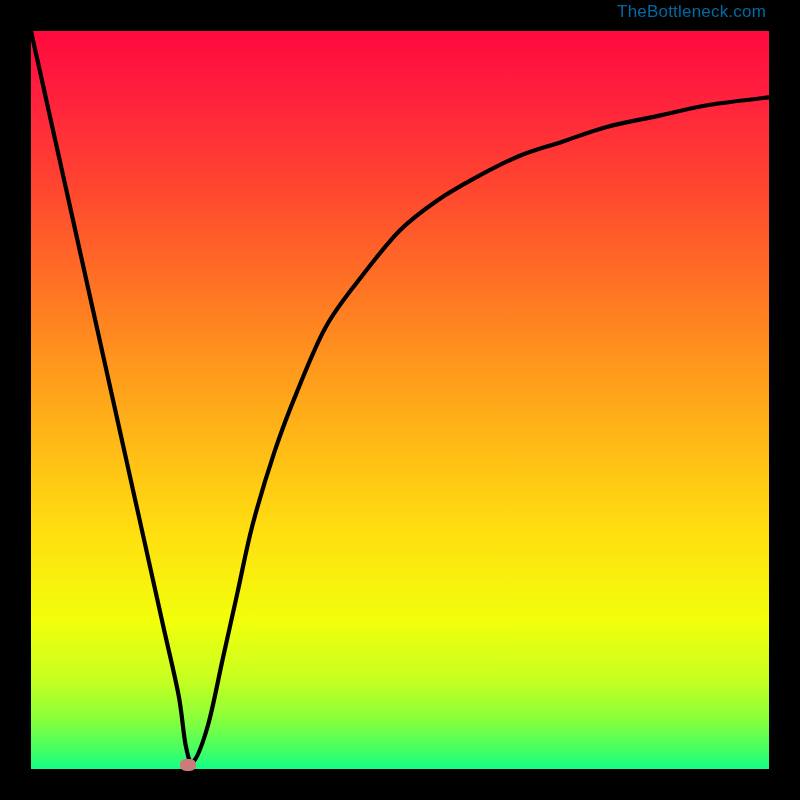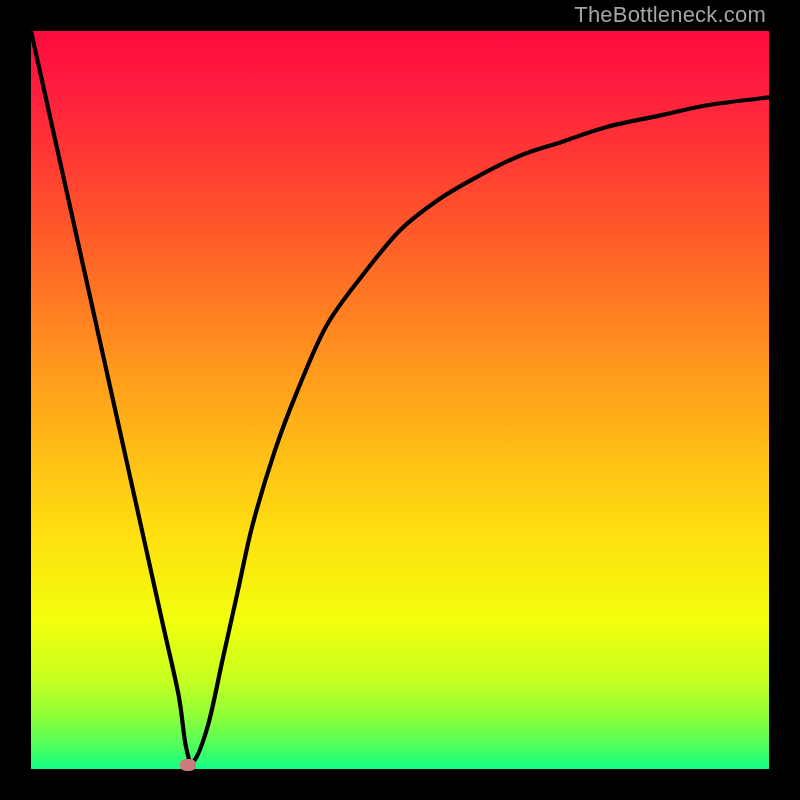--- a/index.html
+++ b/index.html
@@ -36,22 +36,22 @@
       #c6ff20 88%,
       #8cff3a 93%,
       #4cff5e 97%,
       #12ff86 100%
     );
   }
   .watermark {
     position: absolute;
     top: 2px;
     right: 34px;
-    color: #a3a3a3;
-    font-size: 22px;
+    color: #0369a1;
+    font-size: 17px;
     font-weight: 400;
     letter-spacing: 0.2px;
     user-select: none;
   }
   svg.curve {
     position: absolute;
     left: 0;
     top: 0;
     width: 738px;
     height: 738px;

